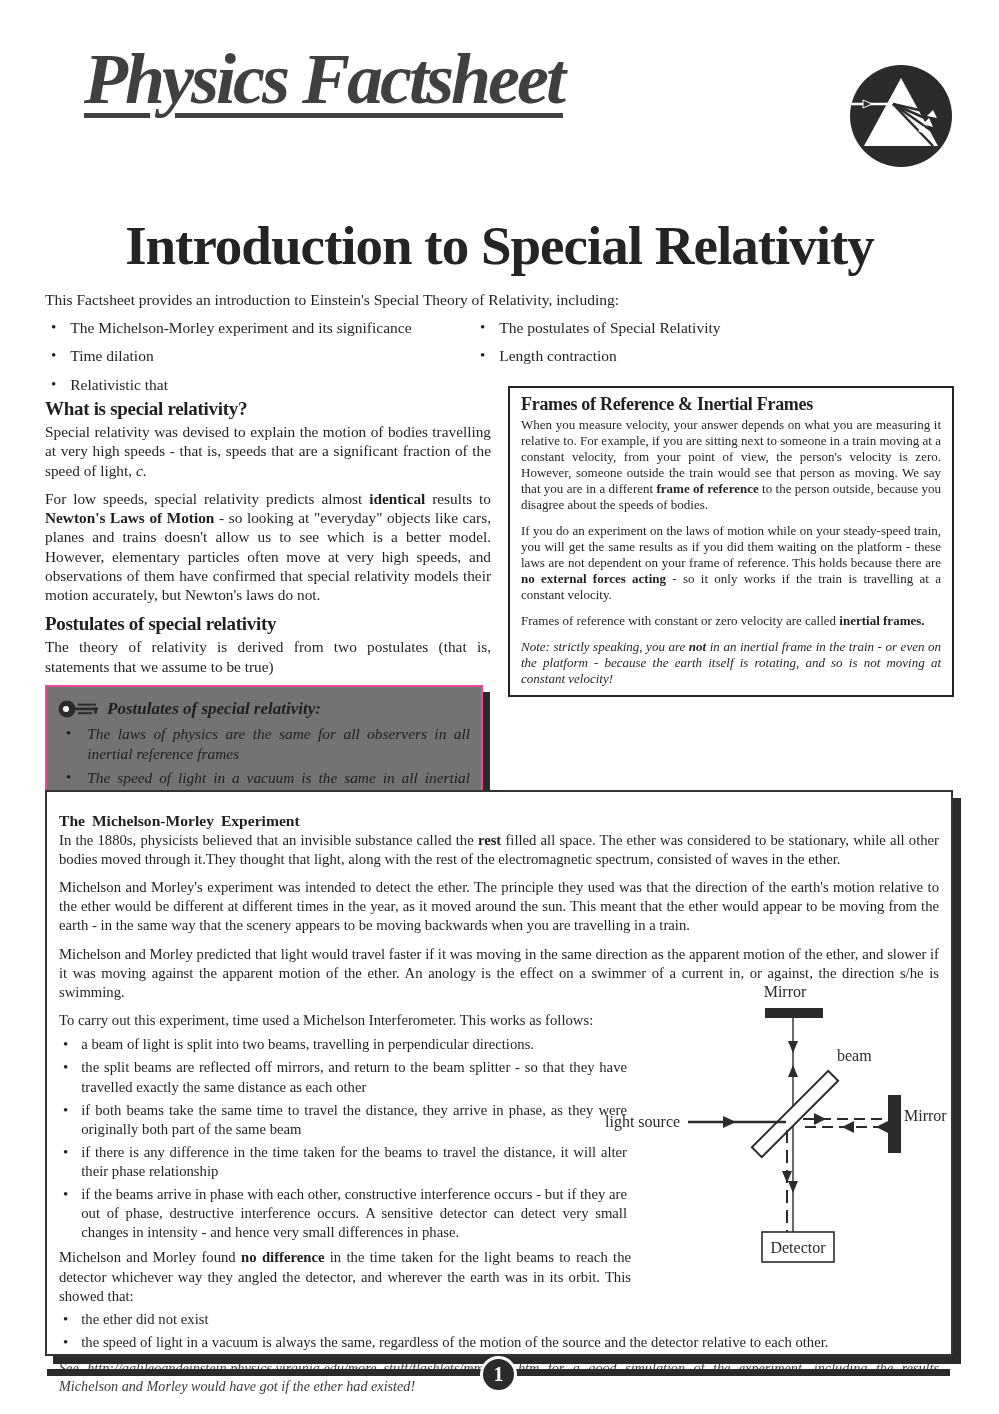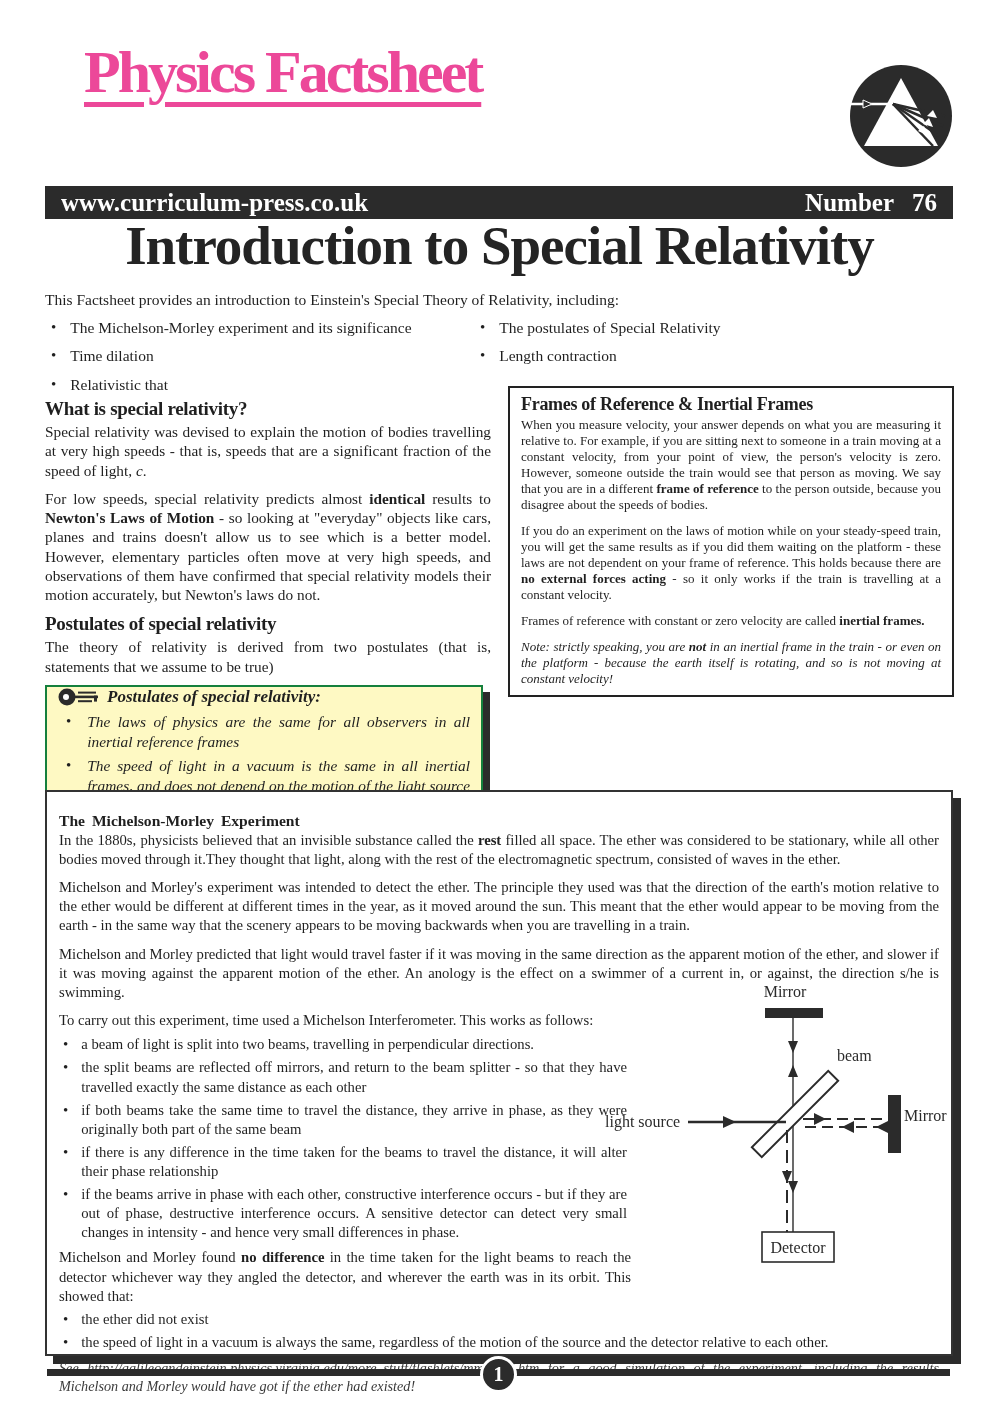--- a/index.html
+++ b/index.html
@@ -1,22 +1,22 @@
 <!DOCTYPE html>
 <html><head>
 <meta charset="utf-8">
 <style>
   * { margin:0; padding:0; box-sizing:border-box; }
   html,body { background:#fff; }
   body { width:999px; font-family:"Liberation Serif", serif; color:#1f1f1f; }
   .page { position:relative; width:999px; height:1414px; background:#fff; overflow:hidden; }
 
   
-  .brand { position:absolute; left:84px; top:38px; font-size:60px; font-weight:bold;
-           letter-spacing:-3px; color:#ec4899; white-space:nowrap; }
+  .brand { position:absolute; left:84px; top:38px; font-size:72px; font-weight:bold;
+           font-style:italic; letter-spacing:-3px; color:#404040; white-space:nowrap; }
   .brand span { text-decoration:underline; text-decoration-thickness:5px; text-underline-offset:10px; }
   .logo { position:absolute; left:849px; top:64px; width:104px; height:104px; }
 
   
   .topbar { position:absolute; left:45px; top:186px; width:908px; height:33px; background:#2b2b2b;
             color:#fff; display:flex; justify-content:space-between; align-items:center;
             padding:0 16px; font-weight:bold; font-size:25px; }
   .topbar .numlabel { margin-right:18px; }
 
   
@@ -30,22 +30,22 @@
   .bu { font-size:15px; margin:0 14px 0 6px; }
   .introgrid .brow.right .bu { margin-left:0; }
 
   
   .leftcol { position:absolute; left:45px; top:398px; width:446px; }
   .h3 { font-size:19px; font-weight:bold; letter-spacing:-0.3px; margin-bottom:2px; }
   .leftcol p, .framesbox p { font-size:15.3px; line-height:1.26; text-align:justify; margin-bottom:9px; }
   .leftcol .h3 + p { margin-top:1px; }
   .mt { margin-top:3px; }
 
-  .keybox { margin-top:9px; width:438px; border:2px solid #15803d; background:#fef9c3;
-            box-shadow:7px 7px 0 #2b2b2b; padding:0 11px 10px; }
+  .keybox { margin-top:9px; width:438px; border:2px solid #ec4899; background:#737373;
+            box-shadow:7px 7px 0 #2b2b2b; padding:12px 11px 10px; }
   .keytitle { display:flex; align-items:center; gap:7px; font-size:17px; font-weight:bold;
               font-style:italic; margin-bottom:5px; }
   .keybox .brow { font-style:italic; font-size:15.4px; line-height:1.3; text-align:justify; margin-bottom:4px; }
   .keybox .bu { font-style:normal; margin:0 16px 0 8px; }
 
   .framesbox { position:absolute; left:508px; top:386px; width:446px; border:2px solid #222;
                padding:6px 11px 8px; background:#fff; }
   .framesbox .h3 { font-size:18px; }
   .framesbox p { font-size:13px; line-height:1.23; margin-bottom:10px; }
   .framesbox p.note { font-style:italic; margin-bottom:0; }
@@ -90,26 +90,20 @@
       <line x1="44" y1="40" x2="84" y2="82"></line>
     </g>
     <g fill="#ffffff">
       <polygon points="84,46 78,52 88,54"></polygon>
       <polygon points="80,54 74,60 84,63"></polygon>
       <polygon points="75,62 69,67 78,71"></polygon>
       <polygon points="68,69 62,74 71,78"></polygon>
     </g>
   </svg>
 
-  <div class="topbar">
-    <span>www.curriculum-press.co.uk</span>
-    <span>
-      <span class="numlabel">Number</span><span>76</span>
-    </span>
-  </div>
 
   <h1 class="title">Introduction to Special Relativity</h1>
 
   <div class="intro">
     <p class="lead">This Factsheet provides an introduction to Einstein's Special Theory of Relativity, including:</p>
     <div class="introgrid">
       <div class="brow">
           <span class="bu">•</span>
           <span>The Michelson-Morley experiment and its significance</span>
         </div>

